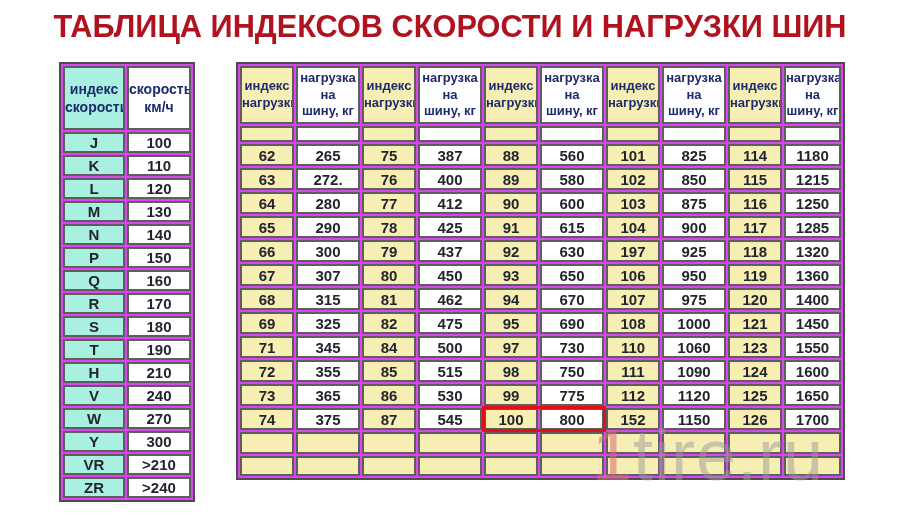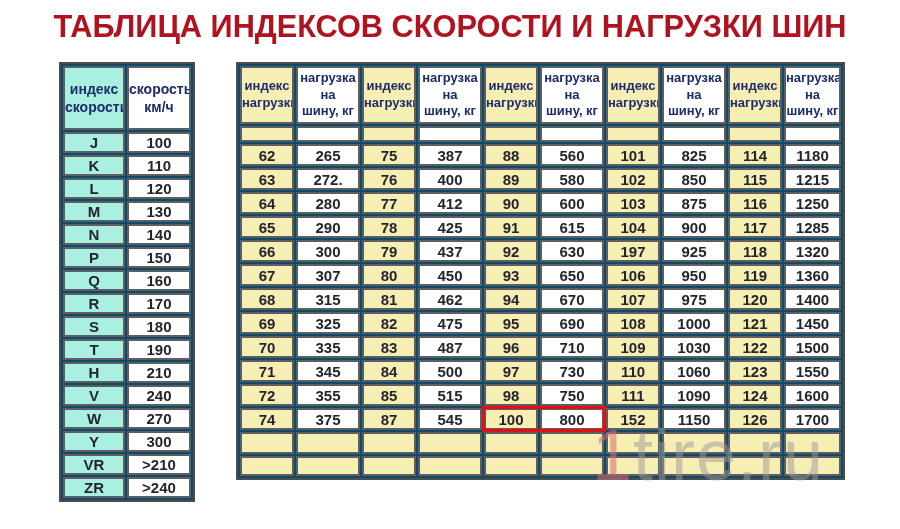--- a/index.html
+++ b/index.html
@@ -3,21 +3,21 @@
 <meta charset="utf-8">
 <style>
   * { margin:0; padding:0; box-sizing:border-box; }
   html,body { width:900px; height:529px; background:#ffffff; overflow:hidden;
               font-family:"Liberation Sans", sans-serif; position:relative; }
 
   .title { position:absolute; top:8px; left:0; width:900px; text-align:center;
            font-size:32px; font-weight:bold; color:#b0131f; letter-spacing:0px;
            transform:scaleX(0.96); transform-origin:center; white-space:nowrap; }
 
-  table { border-collapse:separate; border-spacing:2px; background:#0c4a6e;
+  table { border-collapse:separate; border-spacing:2px; background:#d946ef;
           border:2px solid #4c4c4c; table-layout:fixed; }
   th, td { border:2px solid #5e5e5e; text-align:center; vertical-align:middle;
            padding:0; overflow:hidden; }
   th { font-size:13px; font-weight:bold; color:#1c2c6c;
        white-space:pre-line; line-height:1.3; }
   td { font-size:15px; font-weight:bold; color:#23252e; }
 
   .cyan { background:#a9f0e0; }
   .yel  { background:#f6eeb2; }
   .wht  { background:#ffffff; }
@@ -269,32 +269,20 @@
         <td class="yel">82</td>
         <td class="wht">475</td>
         <td class="yel">95</td>
         <td class="wht">690</td>
         <td class="yel">108</td>
         <td class="wht">1000</td>
         <td class="yel">121</td>
         <td class="wht">1450</td>
       </tr>
       <tr>
-        <td class="yel">70</td>
-        <td class="wht">335</td>
-        <td class="yel">83</td>
-        <td class="wht">487</td>
-        <td class="yel">96</td>
-        <td class="wht">710</td>
-        <td class="yel">109</td>
-        <td class="wht">1030</td>
-        <td class="yel">122</td>
-        <td class="wht">1500</td>
-      </tr>
-      <tr>
         <td class="yel">71</td>
         <td class="wht">345</td>
         <td class="yel">84</td>
         <td class="wht">500</td>
         <td class="yel">97</td>
         <td class="wht">730</td>
         <td class="yel">110</td>
         <td class="wht">1060</td>
         <td class="yel">123</td>
         <td class="wht">1550</td>
@@ -305,20 +293,32 @@
         <td class="yel">85</td>
         <td class="wht">515</td>
         <td class="yel">98</td>
         <td class="wht">750</td>
         <td class="yel">111</td>
         <td class="wht">1090</td>
         <td class="yel">124</td>
         <td class="wht">1600</td>
       </tr>
       <tr>
+        <td class="yel">73</td>
+        <td class="wht">365</td>
+        <td class="yel">86</td>
+        <td class="wht">530</td>
+        <td class="yel">99</td>
+        <td class="wht">775</td>
+        <td class="yel">112</td>
+        <td class="wht">1120</td>
+        <td class="yel">125</td>
+        <td class="wht">1650</td>
+      </tr>
+      <tr>
         <td class="yel">74</td>
         <td class="wht">375</td>
         <td class="yel">87</td>
         <td class="wht">545</td>
         <td class="yel">100</td>
         <td class="wht">800</td>
         <td class="yel">152</td>
         <td class="wht">1150</td>
         <td class="yel">126</td>
         <td class="wht">1700</td>

